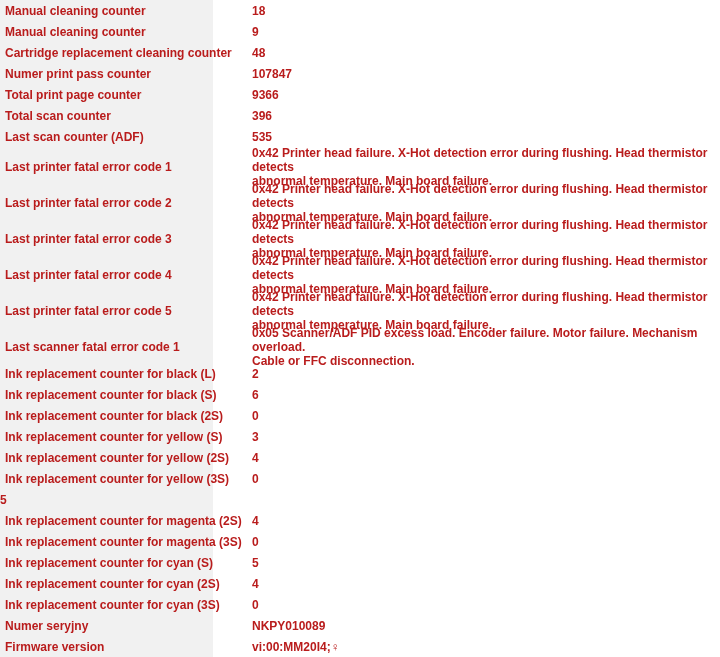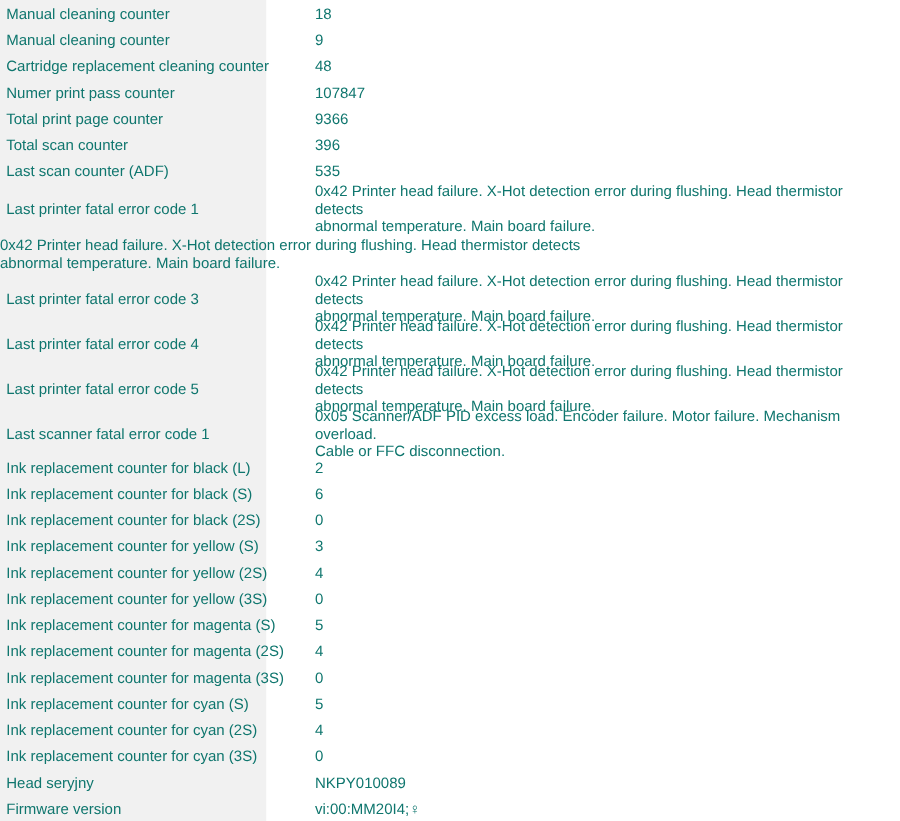--- a/index.html
+++ b/index.html
@@ -41,21 +41,21 @@
     box-sizing: border-box;
     flex: 1 1 auto;
     padding: 4px 4px 0 0;
     line-height: 14px;
     white-space: pre-line;
   }
 </style>
 </head>
 <body>
 
-<div class="page" style="color: #0f766e; background: rgb(255, 255, 255);">
+<div class="page" style="color: #b91c1c; background: rgb(255, 255, 255); font-weight: bold;">
   <div class="label-strip" style="background: rgb(241, 241, 241);"></div>
   <div class="rows" id="rows">
       <div class="row">
         <div class="lab">Manual cleaning counter</div>
         <div class="val">18</div>
       </div>
       <div class="row">
         <div class="lab">Manual cleaning counter</div>
         <div class="val">9</div>
       </div>
@@ -78,20 +78,21 @@
       <div class="row">
         <div class="lab">Last scan counter (ADF)</div>
         <div class="val">535</div>
       </div>
       <div class="row tall">
         <div class="lab">Last printer fatal error code 1</div>
         <div class="val">0x42 Printer head failure. X-Hot detection error during flushing. Head thermistor detects
 abnormal temperature. Main board failure.</div>
       </div>
       <div class="row tall">
+        <div class="lab">Last printer fatal error code 2</div>
         <div class="val">0x42 Printer head failure. X-Hot detection error during flushing. Head thermistor detects
 abnormal temperature. Main board failure.</div>
       </div>
       <div class="row tall">
         <div class="lab">Last printer fatal error code 3</div>
         <div class="val">0x42 Printer head failure. X-Hot detection error during flushing. Head thermistor detects
 abnormal temperature. Main board failure.</div>
       </div>
       <div class="row tall">
         <div class="lab">Last printer fatal error code 4</div>
@@ -126,21 +127,20 @@
       </div>
       <div class="row">
         <div class="lab">Ink replacement counter for yellow (2S)</div>
         <div class="val">4</div>
       </div>
       <div class="row">
         <div class="lab">Ink replacement counter for yellow (3S)</div>
         <div class="val">0</div>
       </div>
       <div class="row">
-        <div class="lab">Ink replacement counter for magenta (S)</div>
         <div class="val">5</div>
       </div>
       <div class="row">
         <div class="lab">Ink replacement counter for magenta (2S)</div>
         <div class="val">4</div>
       </div>
       <div class="row">
         <div class="lab">Ink replacement counter for magenta (3S)</div>
         <div class="val">0</div>
       </div>
@@ -150,21 +150,21 @@
       </div>
       <div class="row">
         <div class="lab">Ink replacement counter for cyan (2S)</div>
         <div class="val">4</div>
       </div>
       <div class="row">
         <div class="lab">Ink replacement counter for cyan (3S)</div>
         <div class="val">0</div>
       </div>
       <div class="row">
-        <div class="lab">Head seryjny</div>
+        <div class="lab">Numer seryjny</div>
         <div class="val">NKPY010089</div>
       </div>
       <div class="row">
         <div class="lab">Firmware version</div>
         <div class="val">vi:00:MM20I4;♀</div>
       </div>
     </div>
 </div>
 
 </body></html>

